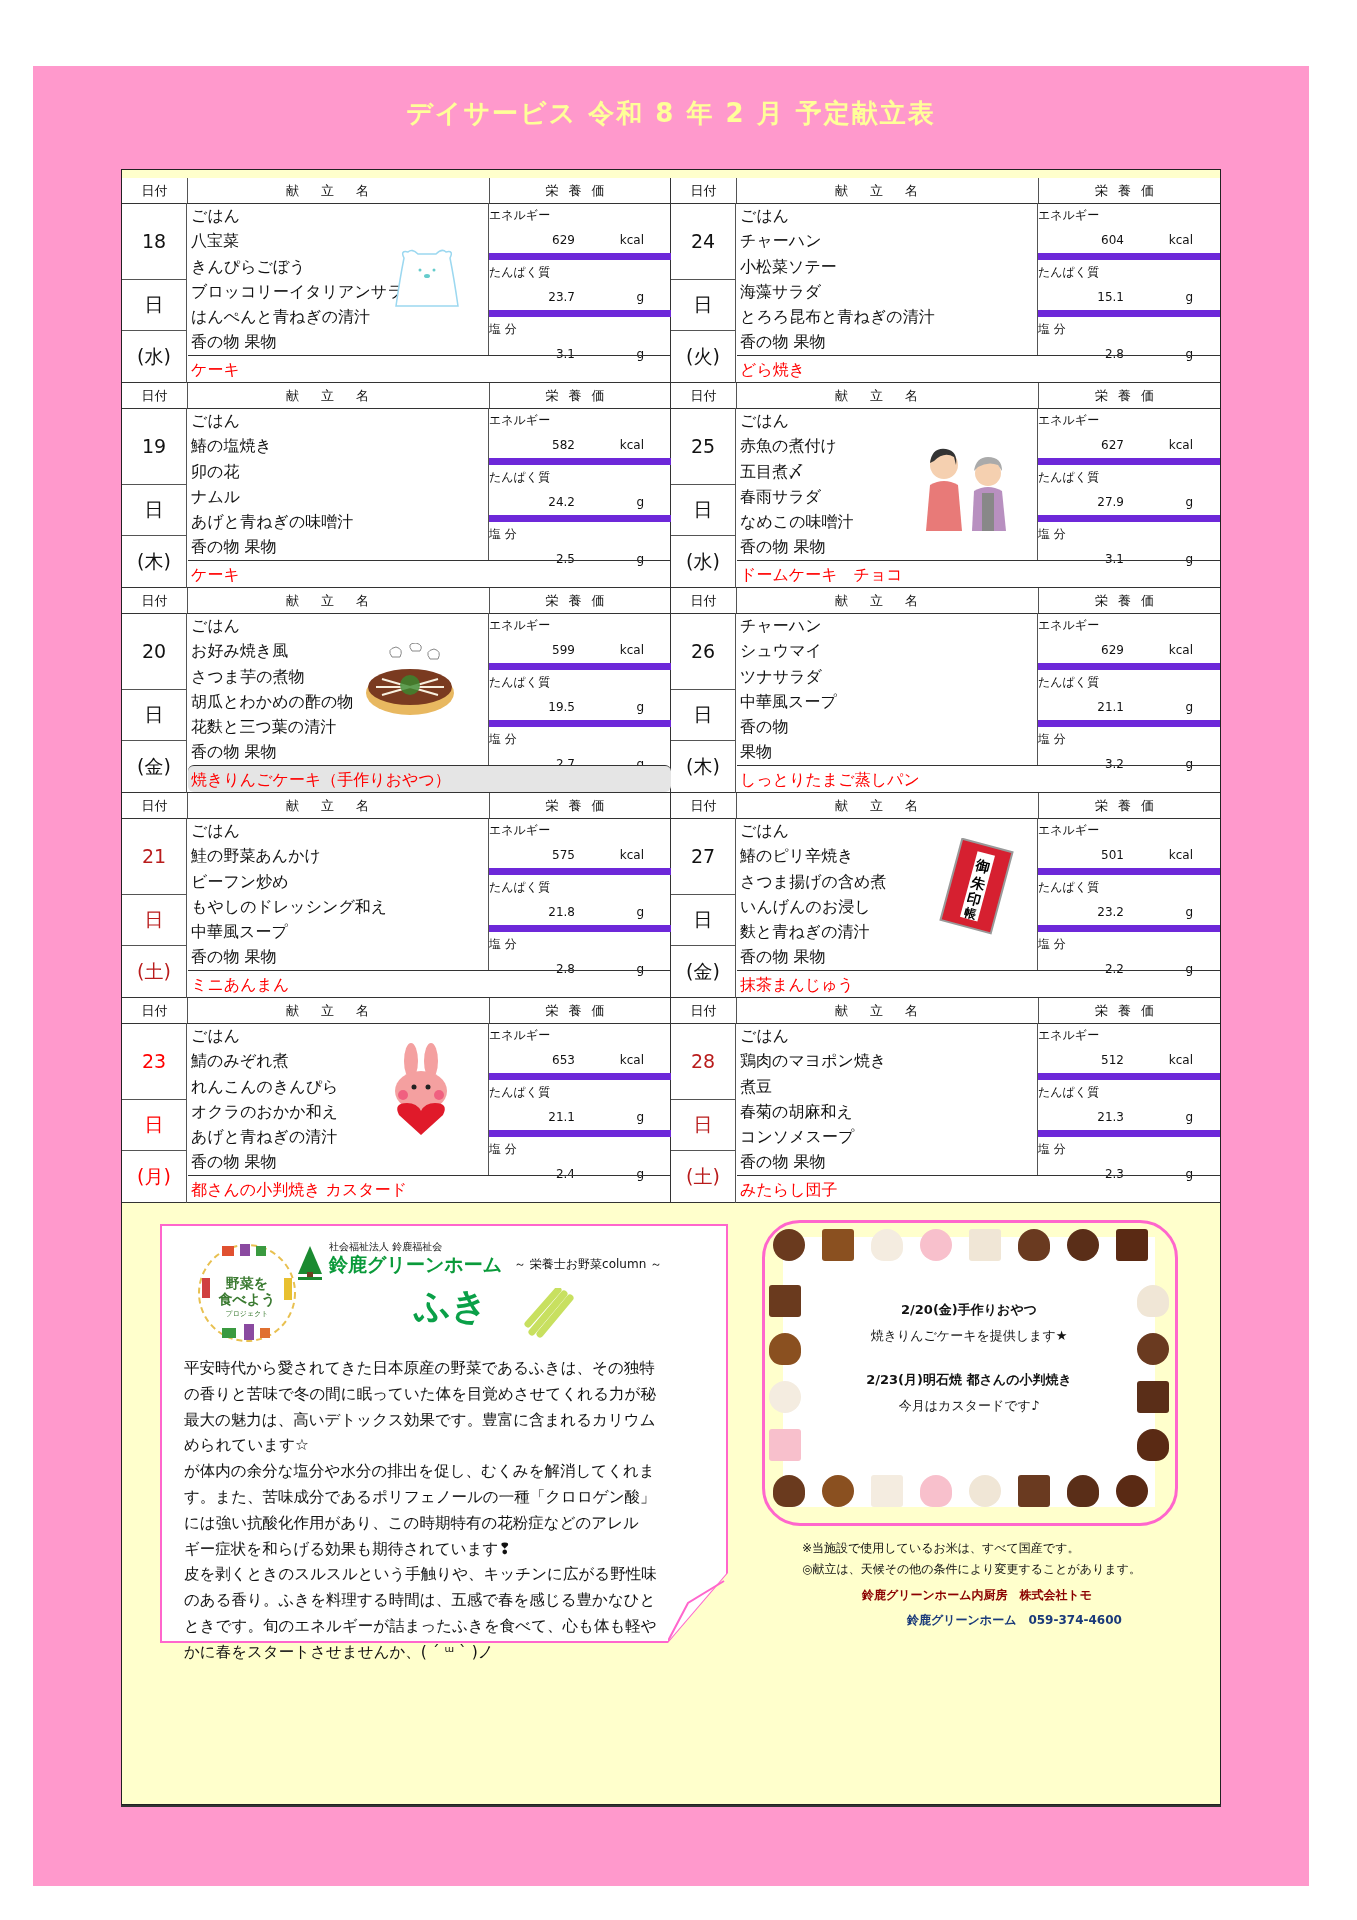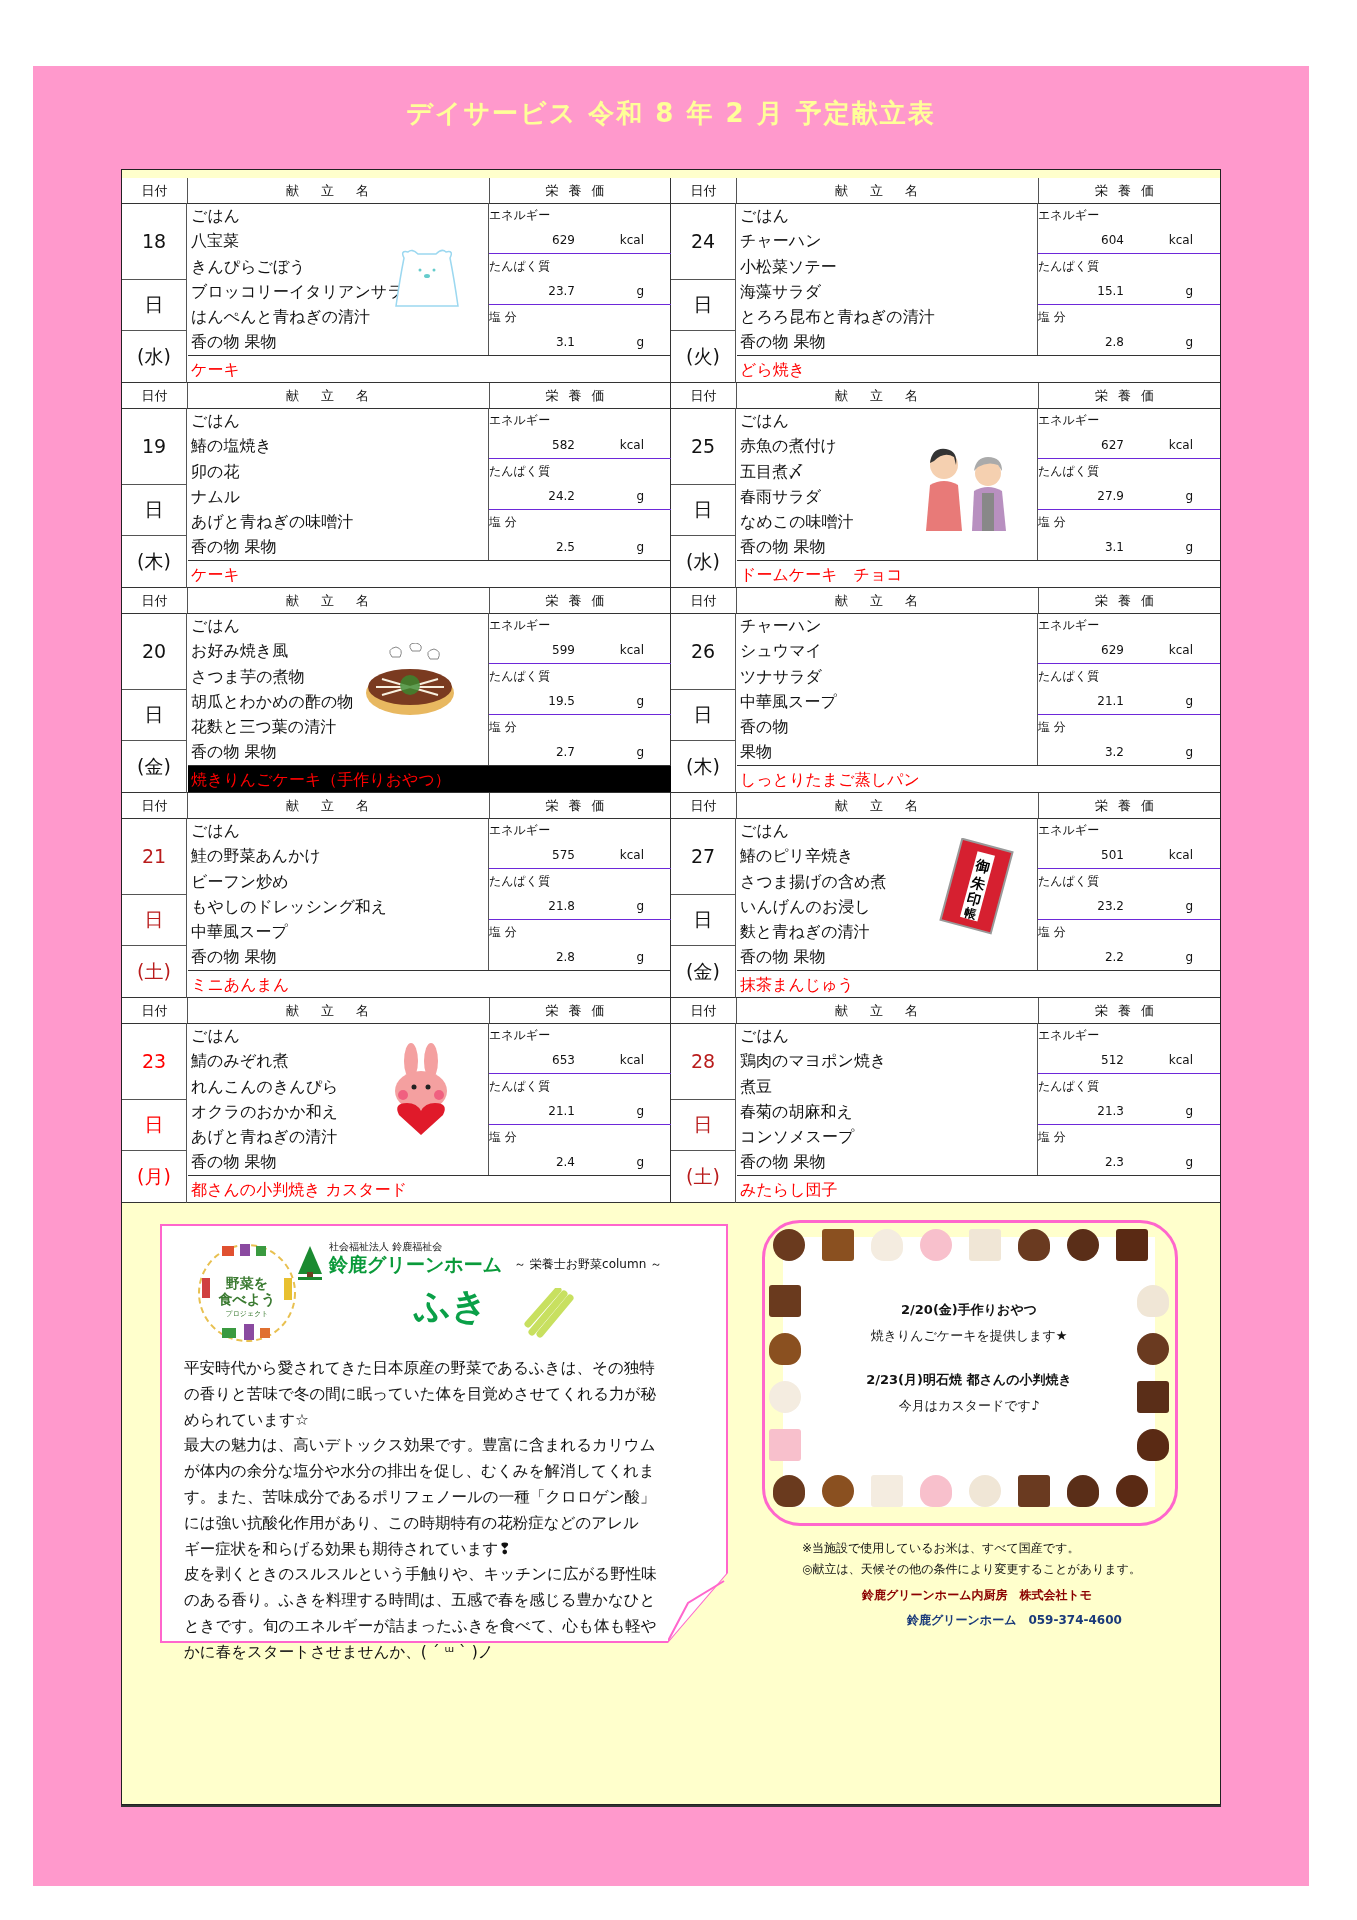--- a/index.html
+++ b/index.html
@@ -15,26 +15,26 @@
   .hdr .c2 { width:301px; border-right:1px solid #555; text-align:center; line-height:25px; letter-spacing:22px; }
   .hdr .c3 { flex:1; text-align:center; line-height:25px; letter-spacing:10px; }
   .date-col { position:absolute; left:0; top:25px; width:65px; height:180px; border-right:1px solid #555; box-sizing:border-box; }
   .date-num { position:absolute; left:0; top:0; width:64px; height:76px; display:flex; align-items:center; justify-content:center; font-size:19px; border-bottom:1px solid #555; }
   .date-ni { position:absolute; left:0; top:76px; width:64px; height:51px; display:flex; align-items:center; justify-content:center; font-size:19px; border-bottom:1px solid #555; }
   .date-dow { position:absolute; left:0; top:127px; width:64px; height:53px; display:flex; align-items:center; justify-content:center; font-size:19px; }
   .menu { position:absolute; left:66px; top:25px; width:300px; height:152px; border-right:1px solid #555; }
   .menu-item { height:25.3px; line-height:25px; font-size:16px; padding-left:3px; white-space:nowrap; }
   .nut { position:absolute; left:367px; top:25px; width:182px; height:152px; font-size:12px; }
   .nut .lab { height:25px; line-height:25px; text-align:left; }
-  .nut .val { height:25px; line-height:25px; display:flex; border-bottom:1px solid #6d28d9; }
+  .nut .val { height:25px; line-height:25px; display:flex; border-bottom:7px solid #6d28d9; }
   .nut .val:last-child { border-bottom:none; }
   .nut .num { width:100px; text-align:right; padding-right:14px; box-sizing:border-box; }
   .nut .unit { width:55px; text-align:right; }
   .snack { position:absolute; left:66px; top:177px; width:483px; height:27px; border-top:1px solid #333; line-height:27px; color:#ff0000; font-size:16px; padding-left:3px; box-sizing:border-box; }
-  .snack.hl { background:#000000; }
+  .snack.hl { background:#e5e5e5;border-radius:6px; }
   .blue { color:#b91c1c; }
   .red { color:#ff0000; }
   .illus { position:absolute; }
 
   .column-box { position:absolute; left:38px; top:1054px; width:564px; height:415px; background:#fff; border:2px solid #ff66cc; }
   .column-inner { position:absolute; left:22px; top:12px; width:516px; height:390px; background:#ffffff; }
   .col-text { position:absolute; left:28px; top:130px; width:540px; font-size:15.5px; line-height:25.8px; }
   .col-header-small { position:absolute; left:230px; top:14px; font-size:10px; }
   .col-org { position:absolute; left:230px; top:26px; font-size:19px; color:#0a9a3a; font-weight:bold; }
   .col-sub { position:absolute; left:410px; top:32px; font-size:12px; }
@@ -515,22 +515,22 @@
         <svg style="position:absolute;left:340px;top:50px;" width="50" height="50" viewBox="0 0 50 50">
           <g stroke="#c8e060" stroke-width="7" stroke-linecap="round">
               <line x1="8" y1="44" x2="40" y2="6"></line>
               <line x1="16" y1="46" x2="46" y2="10"></line>
               <line x1="4" y1="36" x2="34" y2="2"></line>
             </g>
         </svg>
         <div class="col-text" style="left:0;top:118px;" id="colbody">
             <div style="padding-left: 0px;">平安時代から愛されてきた日本原産の野菜であるふきは、その独特</div>
             <div style="padding-left: 0px;">の香りと苦味で冬の間に眠っていた体を目覚めさせてくれる力が秘</div>
+            <div style="padding-left: 0px;">最大の魅力は、高いデトックス効果です。豊富に含まれるカリウム</div>
             <div style="padding-left: 0px;">められています☆</div>
-            <div style="padding-left: 0px;">最大の魅力は、高いデトックス効果です。豊富に含まれるカリウム</div>
             <div style="padding-left: 0px;">が体内の余分な塩分や水分の排出を促し、むくみを解消してくれま</div>
             <div style="padding-left: 0px;">す。また、苦味成分であるポリフェノールの一種「クロロゲン酸」</div>
             <div style="padding-left: 0px;">には強い抗酸化作用があり、この時期特有の花粉症などのアレル</div>
             <div style="padding-left: 0px;">ギー症状を和らげる効果も期待されています❢</div>
             <div style="padding-left: 0px;">皮を剥くときのスルスルという手触りや、キッチンに広がる野性味</div>
             <div style="padding-left: 0px;">のある香り。ふきを料理する時間は、五感で春を感じる豊かなひと</div>
             <div style="padding-left: 0px;">ときです。旬のエネルギーが詰まったふきを食べて、心も体も軽や</div>
             <div style="padding-left: 0px;">かに春をスタートさせませんか、( ´ ᵚ ` )ノ</div>
           </div>
       </div>

